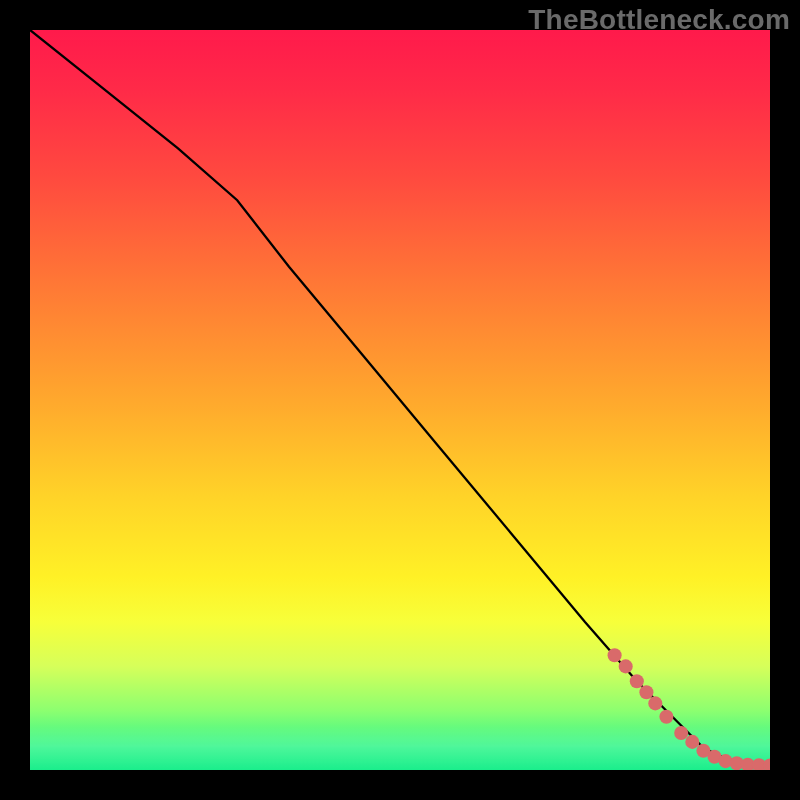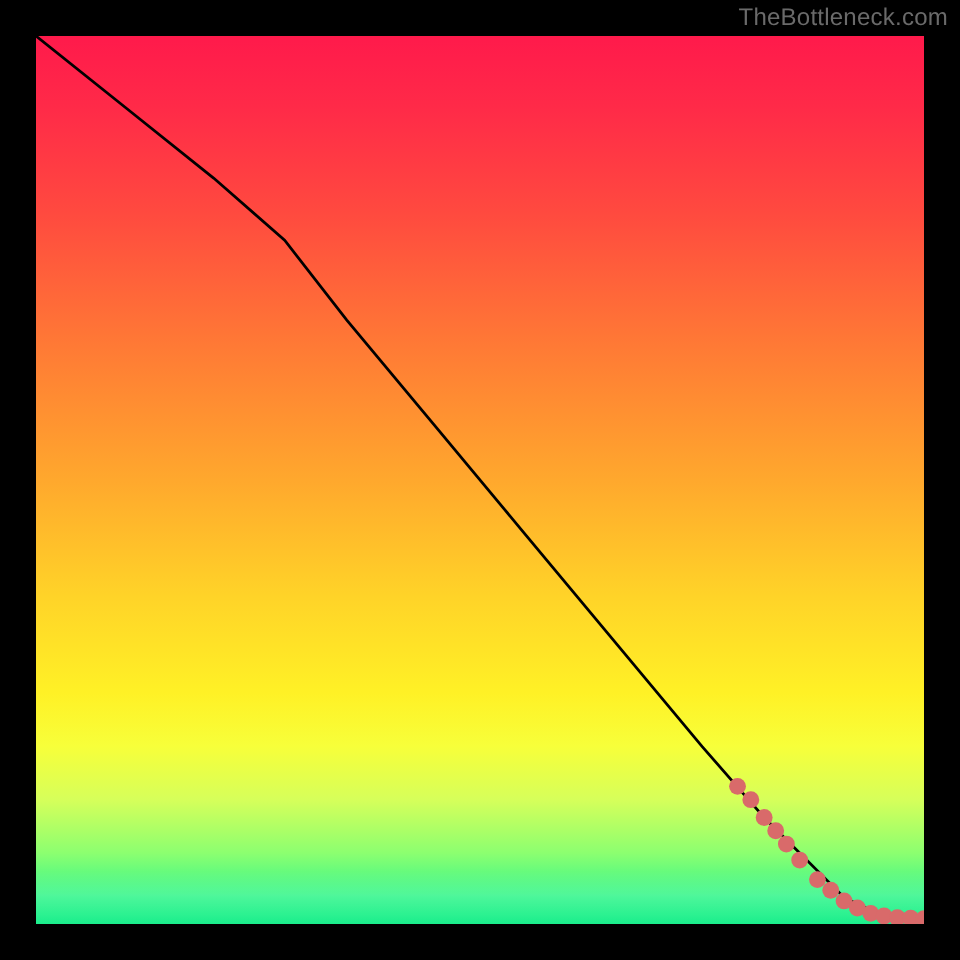--- a/index.html
+++ b/index.html
@@ -15,22 +15,22 @@
     position: relative;
     width: 800px;
     height: 800px;
     background: #000;
   }
   .watermark {
     position: absolute;
     top: 4px;
     right: 10px;
     color: #6a6a6a;
-    font-size: 20px;
-    font-weight: 400;
+    font-size: 28px;
+    font-weight: 700;
     letter-spacing: 0.2px;
     z-index: 20;
   }
   .plot-area {
     position: absolute;
     left: 30px;
     top: 30px;
     width: 740px;
     height: 740px;
     overflow: hidden;

